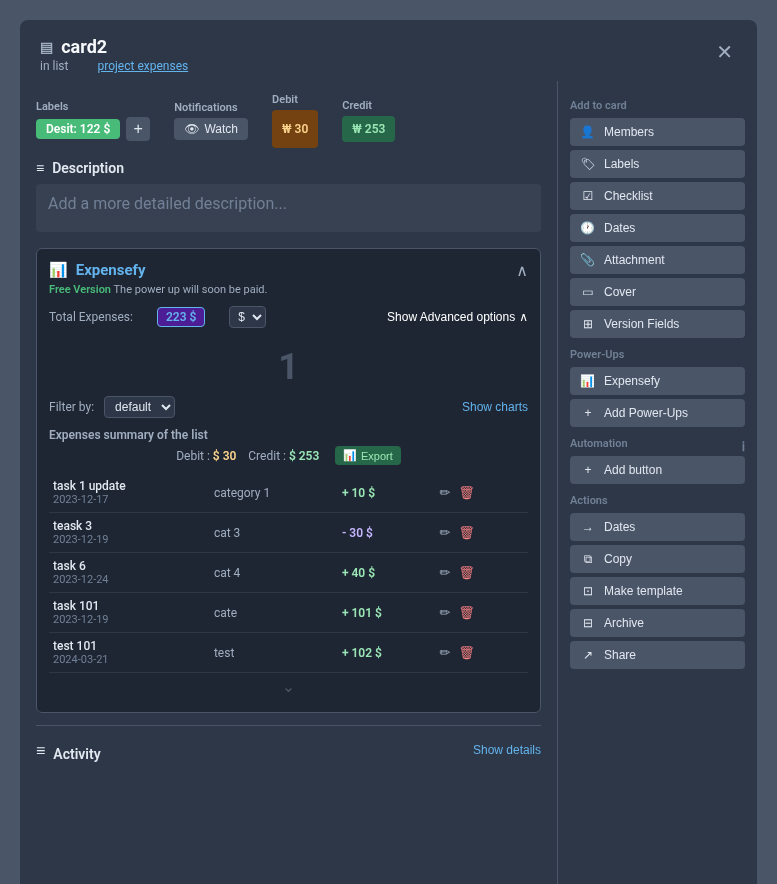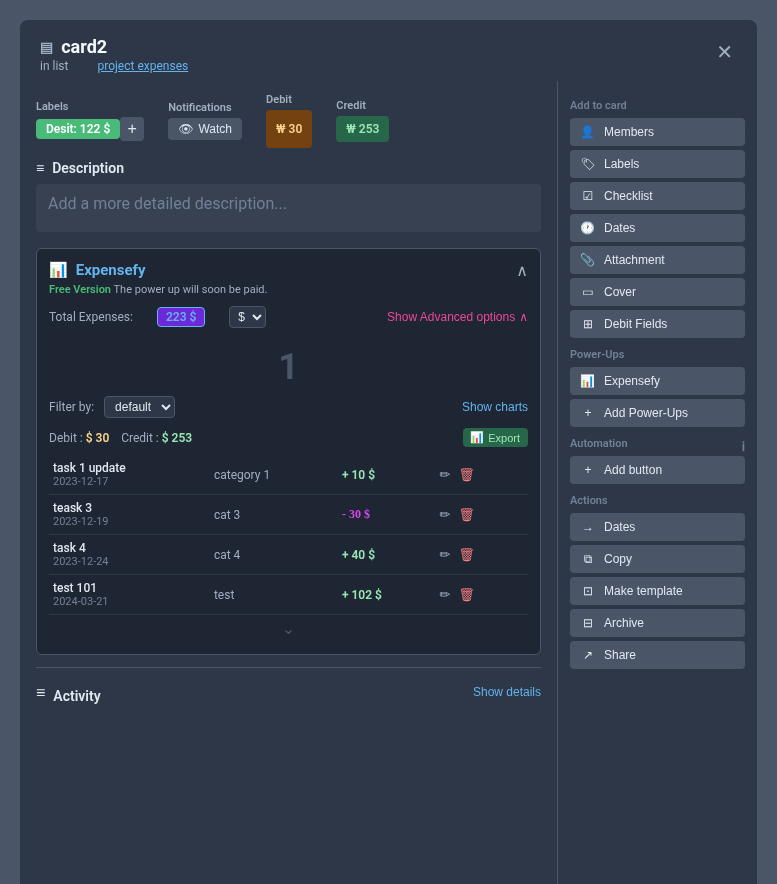--- a/index.html
+++ b/index.html
@@ -96,20 +96,21 @@
     }
     .meta-label {
       font-size: 11px;
       color: #a0aec0;
       font-weight: 600;
       text-transform: none;
     }
     .meta-value {
       display: flex;
       align-items: center;
+      gap: 6px;
     }
     .label-tag {
       background: #48bb78;
       color: #fff;
       font-size: 12px;
       font-weight: 600;
       padding: 3px 10px;
       border-radius: 4px;
     }
     .add-btn {
@@ -221,41 +222,41 @@
       align-items: center;
       gap: 24px;
       margin-bottom: 10px;
       flex-wrap: wrap;
     }
     .totals-label {
       font-size: 12px;
       color: #a0aec0;
     }
     .totals-value {
-      background: #6d28d9;
+      background: #4c1d95;
       border: 1px solid #63b3ed;
       border-radius: 4px;
       padding: 2px 8px;
       font-size: 12px;
       color: #63b3ed;
       font-weight: 600;
     }
     .currency-select {
       background: #2d3748;
       border: 1px solid #4a5568;
       color: #e2e8f0;
       font-size: 12px;
       border-radius: 4px;
       padding: 2px 4px;
     }
     .adv-options-btn {
       margin-left: auto;
       background: none;
       border: none;
-      color: #ec4899;
+      color: #ffffff;
       font-size: 12px;
       cursor: pointer;
       display: flex;
       align-items: flex-start;
       gap: 4px;
     }
     .page-num {
       font-size: 36px;
       font-weight: 700;
       color: #4a5568;
@@ -296,21 +297,21 @@
       margin-bottom: 4px;
       font-weight: 600;
     }
     .summary-amounts {
       font-size: 12px;
       color: #a0aec0;
       margin-bottom: 8px;
       display: flex;
       gap: 16px;
       align-items: center;
-      justify-content: space-between;
+      justify-content: center;
     }
     .debit-amount { color: #fbd38d; font-weight: 600; }
     .credit-amount { color: #9ae6b4; font-weight: 600; }
     .export-btn {
       background: #276749;
       border: none;
       border-radius: 4px;
       padding: 3px 8px;
       cursor: pointer;
       display: flex;
@@ -330,21 +331,21 @@
     }
     .expense-row td {
       padding: 6px 4px;
       font-size: 12px;
       vertical-align: middle;
     }
     .task-name { color: #e2e8f0; font-weight: 500; }
     .task-date { color: #718096; font-size: 11px; display: block; }
     .cat-name { color: #a0aec0; margin-left: 25px; }
     .amount-pos { color: #9ae6b4; font-weight: 600; }
-    .amount-neg { color: #d946ef; font-weight: 600; font-family: Liberation Serif, serif; }
+    .amount-neg { color: #c4b5fd; font-weight: 600; }
     .row-actions {
       display: flex;
       gap: 4px;
       align-items: center;
     }
     .edit-icon-btn, .del-icon-btn {
       background: none;
       border: none;
       cursor: pointer;
       padding: 2px;
@@ -514,20 +515,21 @@
         <div class="filter-row">
           <div>
             <label>Filter by:</label>
             <select class="filter-select">
               <option>default</option>
             </select>
           </div>
           <button class="show-charts-btn">Show charts</button>
         </div>
 
+        <div class="summary-header">Expenses summary of the list</div>
         <div class="summary-amounts">
           <div>
             <span>Debit :</span>
             <span class="debit-amount">$ 30</span>
             &nbsp;&nbsp;
             <span>Credit :</span>
             <span class="credit-amount">$ 253</span>
           </div>
           <button class="export-btn">
             <span>📊</span>
@@ -560,25 +562,39 @@
     <td class="amount-neg">- 30 $</td>
     <td>
       <div class="row-actions">
         <button class="edit-icon-btn">✏</button>
         <button class="del-icon-btn">🗑</button>
       </div>
     </td>
   </tr>
               <tr class="expense-row">
     <td>
-      <span class="task-name">task 4</span>
+      <span class="task-name">task 6</span>
       <span class="task-date">2023-12-24</span>
     </td>
     <td class="cat-name">cat 4</td>
     <td class="amount-pos">+ 40 $</td>
+    <td>
+      <div class="row-actions">
+        <button class="edit-icon-btn">✏</button>
+        <button class="del-icon-btn">🗑</button>
+      </div>
+    </td>
+  </tr>
+              <tr class="expense-row">
+    <td>
+      <span class="task-name">task 101</span>
+      <span class="task-date">2023-12-19</span>
+    </td>
+    <td class="cat-name">cate</td>
+    <td class="amount-pos">+ 101 $</td>
     <td>
       <div class="row-actions">
         <button class="edit-icon-btn">✏</button>
         <button class="del-icon-btn">🗑</button>
       </div>
     </td>
   </tr>
               <tr class="expense-row">
     <td>
       <span class="task-name">test 101</span>
@@ -629,21 +645,21 @@
           <button class="sidebar-btn">
             <span class="icon-char">📎</span>
             <span>Attachment</span>
           </button>
           <button class="sidebar-btn">
             <span class="icon-char">▭</span>
             <span>Cover</span>
           </button>
           <button class="sidebar-btn">
             <span class="icon-char">⊞</span>
-            <span>Debit Fields</span>
+            <span>Version Fields</span>
           </button>
         </div>
 
       <div class="sidebar-section-title">Power-Ups</div>
       <div id="sidebar-powerup-btns">
           <button class="sidebar-btn">
             <span class="icon-char">📊</span>
             <span>Expensefy</span>
           </button>
           <button class="sidebar-btn">

